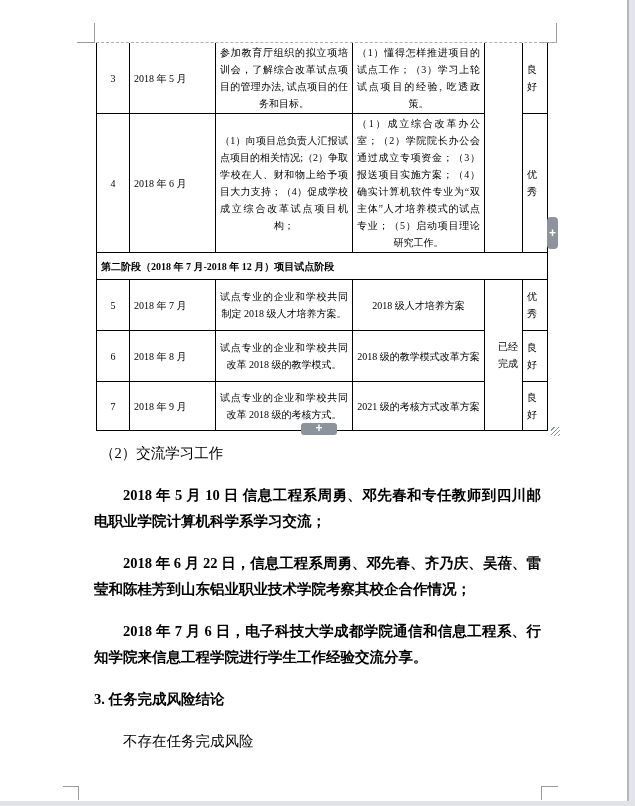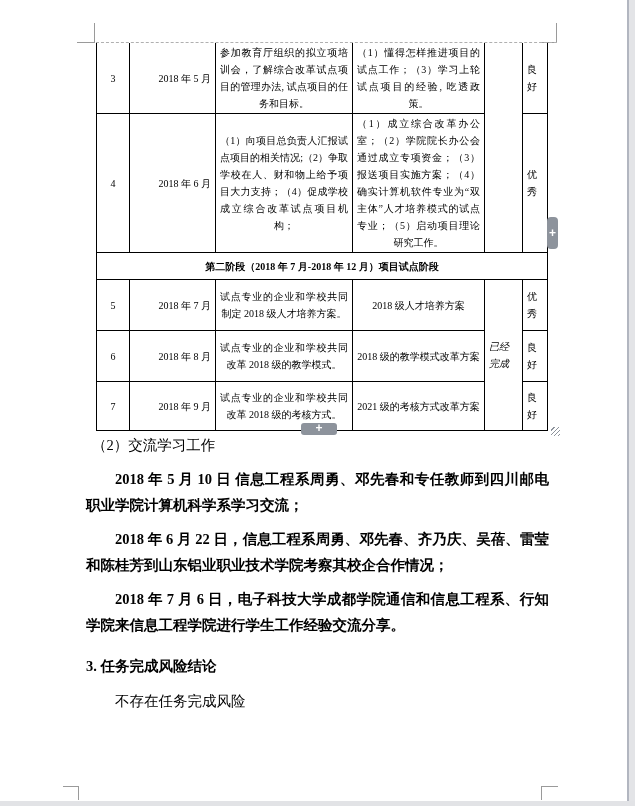--- a/index.html
+++ b/index.html
@@ -15,31 +15,31 @@
   .mark{position:absolute;background:#9a9a9a;}
   .dashed-top{position:absolute;left:96px;top:42px;width:461px;height:0;
               border-top:1px dashed #b0b0b0;}
 
   
   table.doc{position:absolute;left:96px;top:43px;border-collapse:collapse;table-layout:fixed;}
   table.doc td{border:1px solid #000;font-size:10px;line-height:17px;vertical-align:middle;
                padding:1px 4px;overflow:hidden;}
   table.doc tr.first-row td{border-top:none;}
   td.c-seq{text-align:center;font-size:11px;}
-  td.c-date{text-align:right;white-space:nowrap;font-size:11px;}
+  td.c-date{text-align:left;white-space:nowrap;font-size:11px;}
   td.c-work,td.c-out{text-align:justify;text-align-last:center;
                      text-justify:inter-ideograph;padding:2px 6px;}
-  td.c-status{text-align:left;padding:1px 6px;font-style:italic;}
+  td.c-status{text-align:right;padding:1px 6px;}
   td.c-grade{text-align:left;padding:1px 5px;}
-  td.stage{font-weight:bold;font-size:13px;text-align:center;height:24px;padding:2px 0;}
+  td.stage{font-weight:bold;font-size:13px;height:24px;padding:2px 0;}
 
   
   .body-text{position:absolute;left:78px;top:424px;width:479px;font-size:14.5px;
              line-height:26px;text-align:justify;text-justify:inter-ideograph;}
-  .body-text p{margin:8px;}
+  .body-text p{margin:16px;}
   p.sec2{text-indent:6px;}
   p.indent{text-indent:29px;font-weight:bold;}
   p.h3{font-weight:bold;margin-top:15px;text-indent:0;}
   p.last{text-indent:29px;margin-top:9px;}
 
   
   .plus-h{position:absolute;left:301px;top:423px;width:36px;height:12px;background:#8d939c;
           border-radius:3px;color:#fff;font-size:12px;line-height:11px;text-align:center;
           font-family:"Liberation Sans",sans-serif;font-weight:bold;cursor:pointer;}
   .plus-v{position:absolute;left:547px;top:217px;width:11px;height:32px;background:#8d939c;

